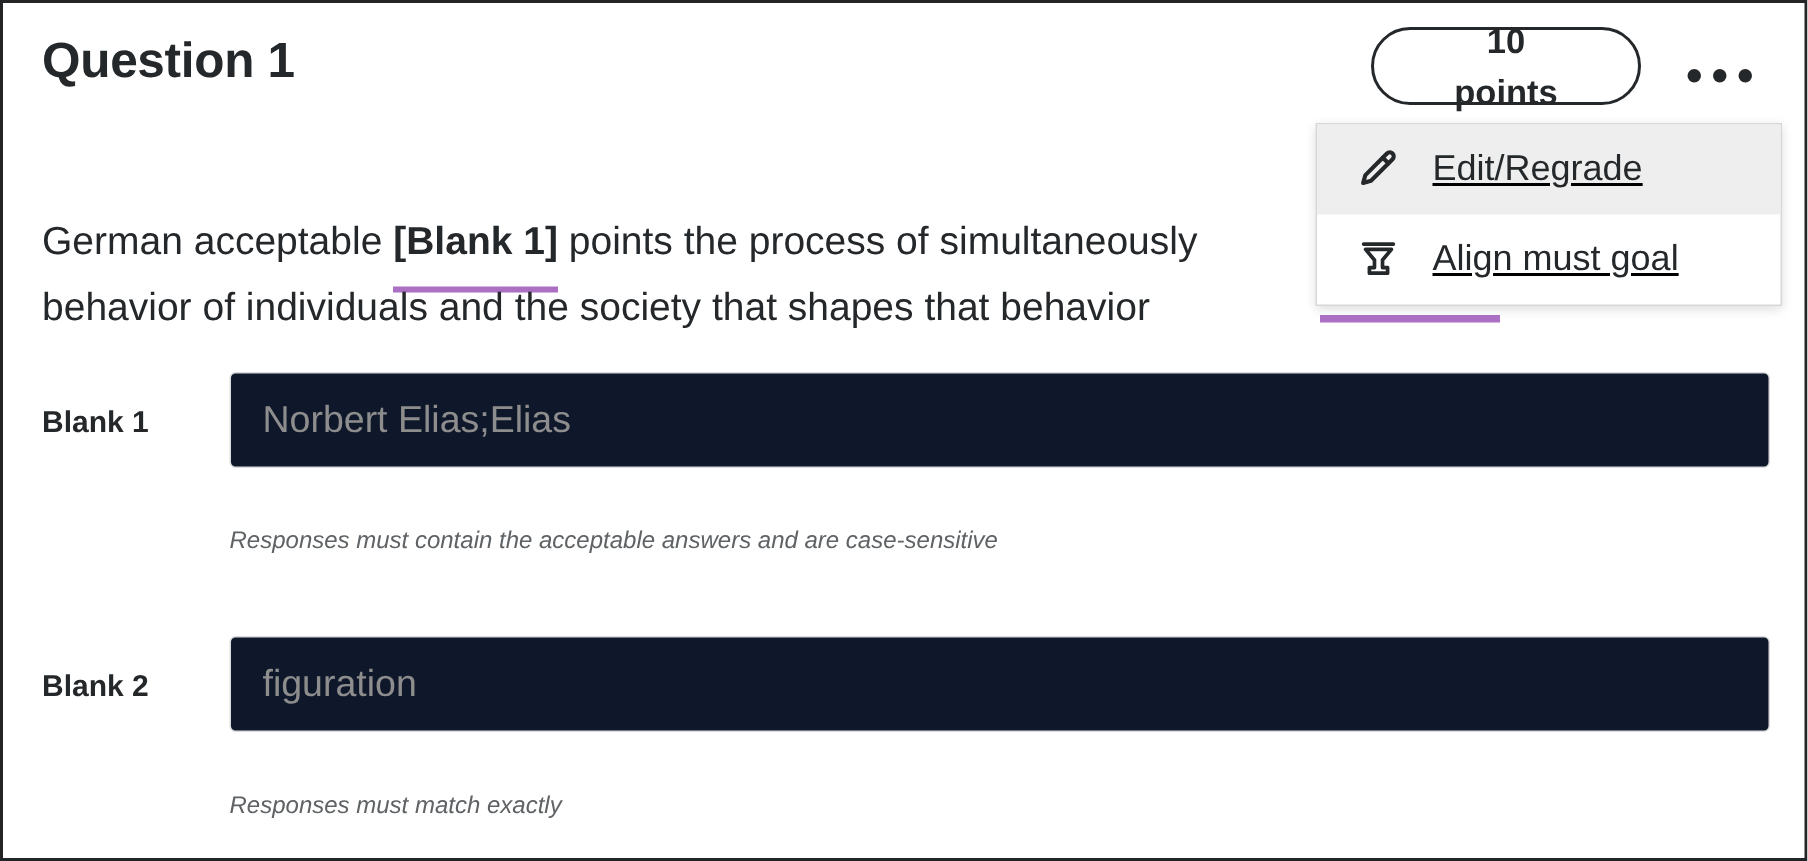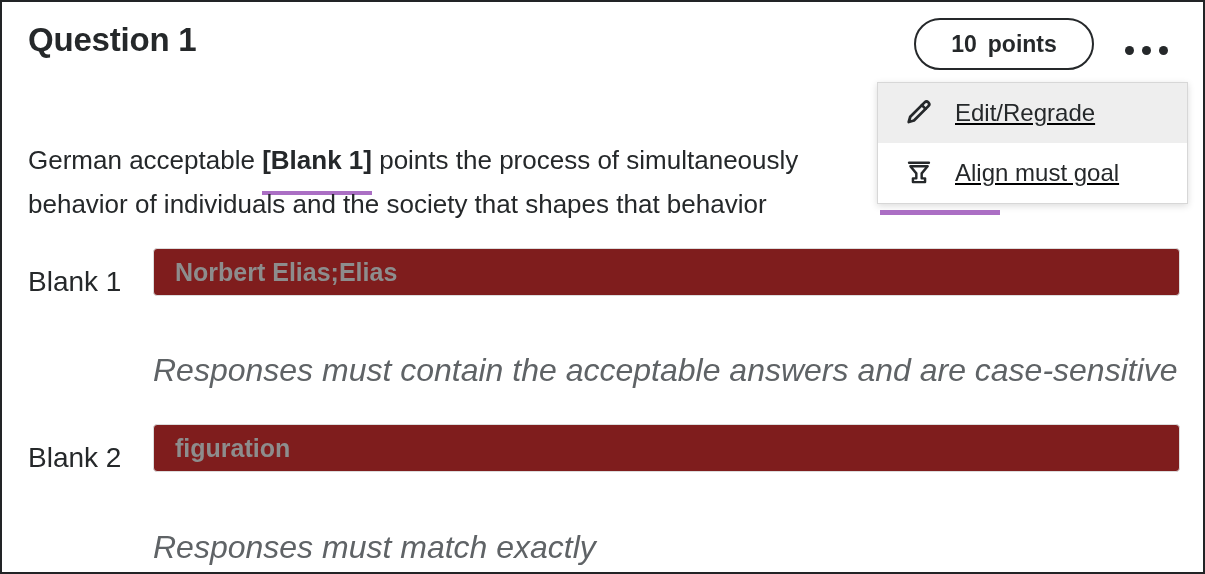--- a/index.html
+++ b/index.html
@@ -42,20 +42,21 @@
     height: 52px;
     border: 2.5px solid #25282a;
     border-radius: 26px;
     background: #ffffff;
     box-sizing: border-box;
     display: flex;
     align-items: center;
     justify-content: center;
     gap: 11px;
     cursor: pointer;
+    flex-direction: column;
   }
   .points-badge span {
     font-size: 23px;
     font-weight: 700;
     color: #25282a;
     line-height: 1;
   }
 
   .kebab-button {
     position: absolute;
@@ -143,48 +144,47 @@
     height: 68px;
   }
   .blank-label {
     position: absolute;
     left: 0;
     top: 0;
     height: 68px;
     width: 112px;
     display: flex;
     align-items: center;
-    font-size: 28px;
-    font-weight: 400;
+    font-size: 20px;
+    font-weight: 700;
     color: #25282a;
     white-space: nowrap;
   }
   .blank-input {
     position: absolute;
     left: 125px;
     top: 0;
     width: 1027px;
-    height: 48px;
-    background: #7f1d1d;
+    height: 64px;
+    background: #0f172a;
     border: 1px solid #dcdcdc;
     border-radius: 4px;
     box-sizing: border-box;
     display: flex;
     align-items: center;
     padding-left: 21px;
     font-size: 25px;
     color: #8d8d8d;
     cursor: text;
-    font-weight: bold;
   }
   .blank-hint {
     position: absolute;
     left: 151px;
     font-style: italic;
-    font-size: 32px;
+    font-size: 16px;
     color: #5f6366;
     white-space: nowrap;
   }
 </style>
 </head>
 <body>
 
 <div id="screen">
 
   <div class="q-title">Question 1</div>

